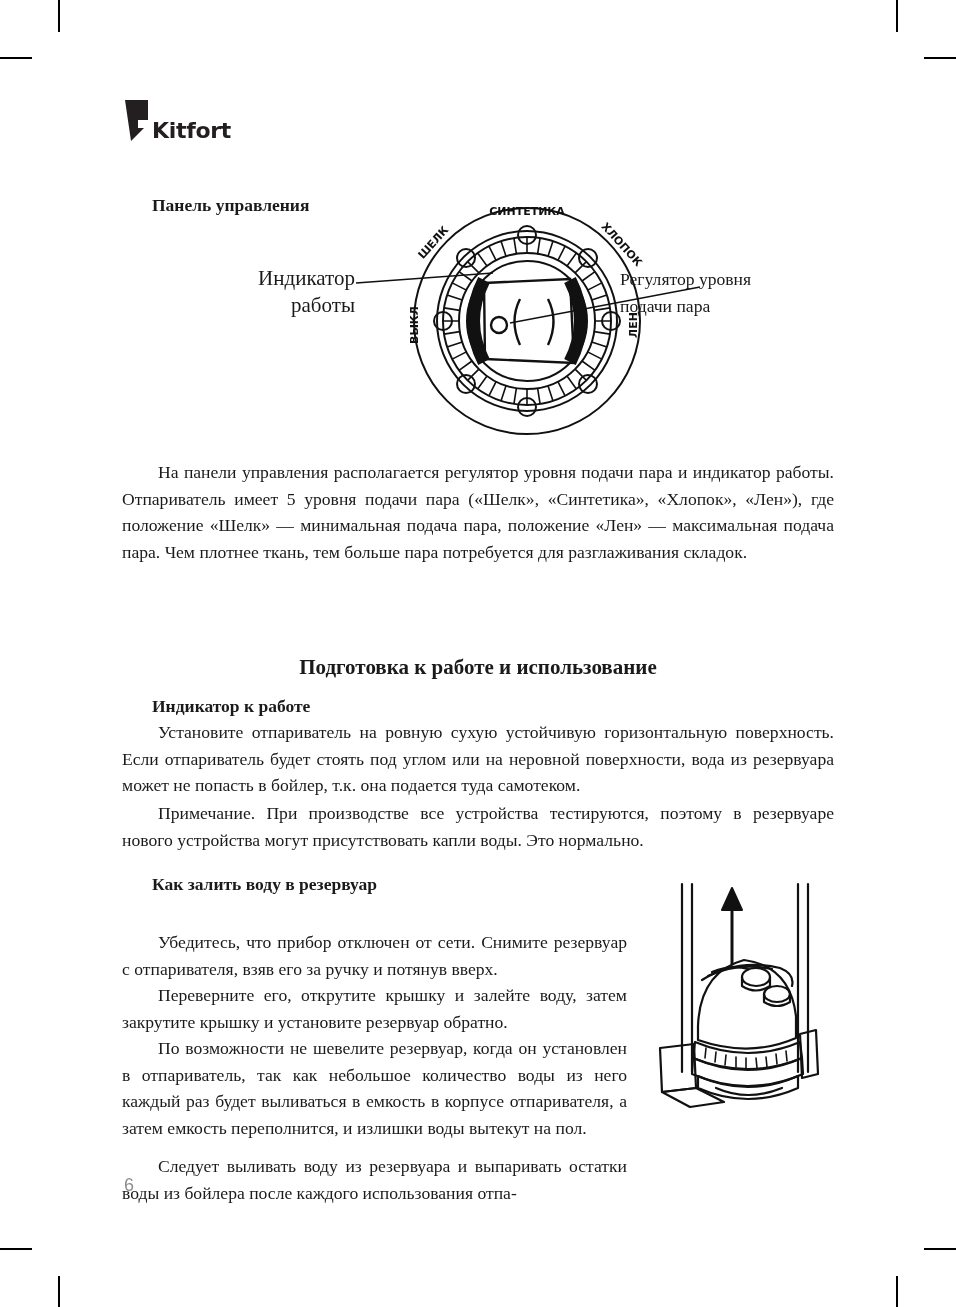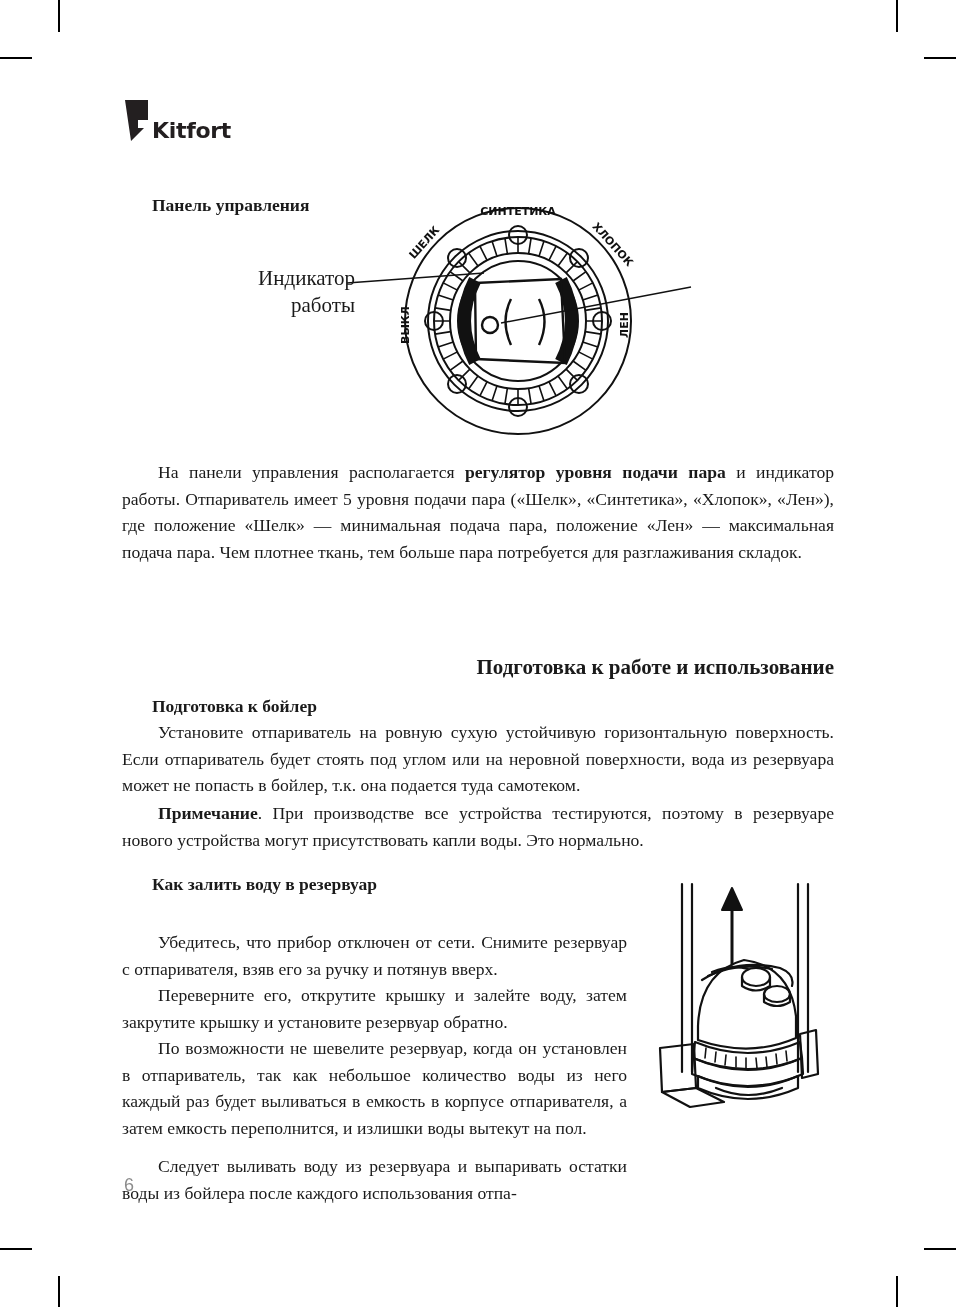--- a/index.html
+++ b/index.html
@@ -61,51 +61,51 @@
   .h-bold {
     position: absolute;
     font-weight: 700;
     font-size: 17.5px;
     line-height: 1.2;
   }
   .h-center {
     position: absolute;
     left: 122px;
     width: 712px;
-    text-align: right;
+    text-align: center;
     font-weight: 700;
     font-size: 21px;
   }
   .para {
     position: absolute;
     left: 122px;
     width: 712px;
     font-size: 17.6px;
     line-height: 26.5px;
     text-align: justify;
     text-justify: inter-word;
     hyphens: manual;
   }
   .para.narrow { width: 505px; margin-top: 32px; }
-  .para b { font-weight: 700; }
+  .para b { font-weight: 400; }
   .indent { text-indent: 36px; }
 
   .page-number {
     position: absolute;
     left: 124px;
     top: 1175px;
     font-size: 18px;
     color: #8c8c8c;
     font-family: "Liberation Sans", sans-serif;
   }
 
   
   .diagram {
     position: absolute;
-    left: 239px;
+    left: 248px;
     top: 195px;
     width: 560px;
     height: 250px;
   }
   .diagram svg { display: block; }
   .callout-left-box {
     position: absolute;
     left: 200px;
     top: 265px;
     width: 155px;
@@ -213,29 +213,33 @@
         <text x="0" y="0" text-anchor="middle" transform="translate(170,130) rotate(-90)">ВЫКЛ</text>
         <text x="0" y="0" text-anchor="middle" transform="translate(389,130) rotate(-90)">ЛЕН</text>
       </g>
     </svg>
   </div>
 
   <div class="callout-left-box">
     <div>Индикатор</div>
     <div>работы</div>
   </div>
+  <div class="callout-right-box">
+    <div>Регулятор уровня</div>
+    <div>подачи пара</div>
+  </div>
 
   <div class="para indent" style="top:459px;">
     <span>На панели управления располагается </span><b>регулятор уровня подачи пара</b><span> и индикатор работы. Отпариватель имеет 5 уровня подачи пара («Шелк», «Синтетика», «Хлопок», «Лен»), где положение «Шелк» — минимальная подача пара, положение «Лен» — максимальная подача пара. Чем плотнее ткань, тем больше пара потребуется для разглаживания складок.</span>
   </div>
 
 
   <div class="h-center" style="top:655px;">Подготовка к работе и использование</div>
 
-  <div class="h-bold" style="left:152px; top:696px;">Подготовка к бойлер</div>
+  <div class="h-bold" style="left:152px; top:696px;">Индикатор к работе</div>
 
   <div class="para indent" style="top:719px;">Установите отпариватель на ровную сухую устойчивую горизонтальную поверхность. Если отпариватель будет стоять под углом или на неровной поверхности, вода из резервуара может не попасть в бойлер, т.к. она подается туда самотеком.</div>
 
   <div class="para indent" style="top:800px;">
     <b>Примечание</b><span>. При производстве все устройства тестируются, поэтому в резервуаре нового устройства могут присутствовать капли воды. Это нормально.</span>
   </div>
 
   <div class="h-bold" style="left:152px; top:874px;">Как залить воду в резервуар</div>
 
   <div class="para narrow indent" style="top:897px;">Убедитесь, что прибор отключен от сети. Снимите резервуар с отпаривателя, взяв его за ручку и потянув вверх.</div>

